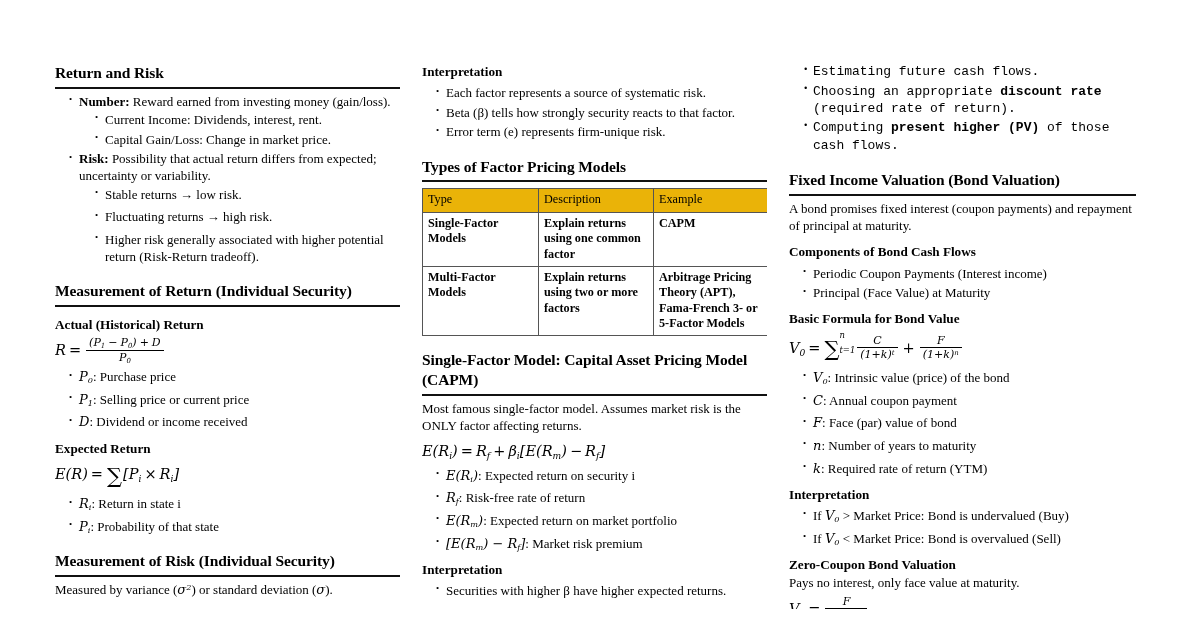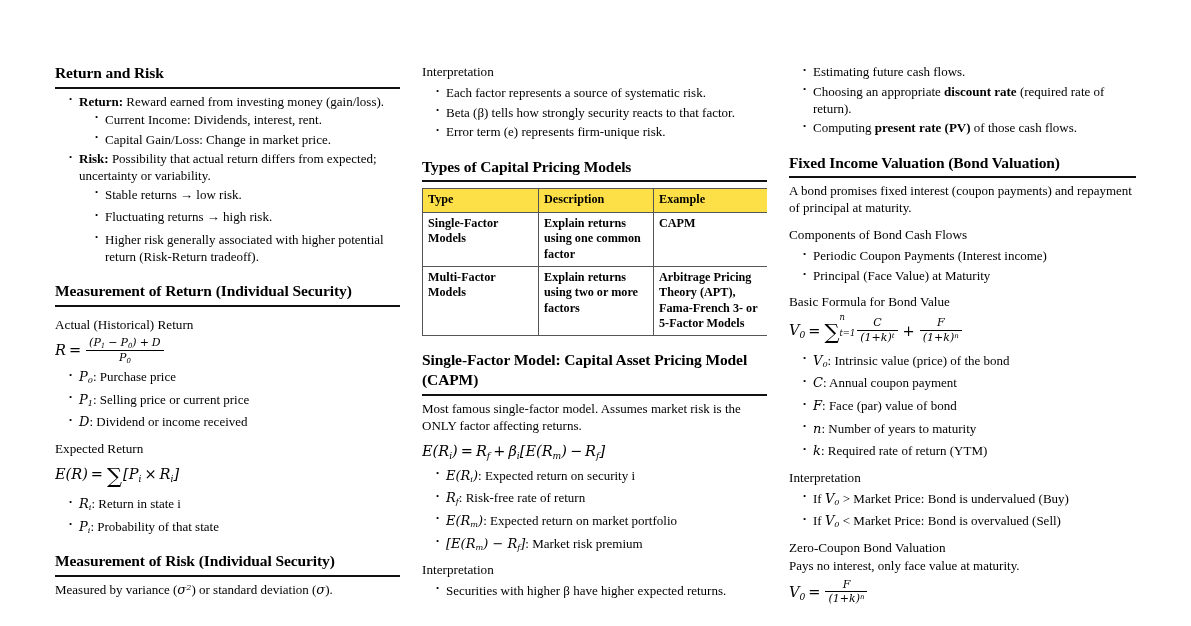--- a/index.html
+++ b/index.html
@@ -35,21 +35,21 @@
     font-weight: bold;
     margin: 0 0 4px 0;
     padding: 0 0 4px 0;
     border-bottom: 2.2px solid #111;
     line-height: 1.28;
     letter-spacing: -0.1px;
   }
   h1.sec.tight { margin-top: 16px; }
   h3.sub {
     font-size: 13.2px;
-    font-weight: normal;
+    font-weight: bold;
     margin: 9px 0 1px 0;
     line-height: 1.3;
   }
   p.body {
     font-size: 13px;
     line-height: 1.3;
     margin: 5px 0 6px 0;
   }
 
   ul {
@@ -147,40 +147,40 @@
   table.ftable th, table.ftable td {
     border: 1px solid #555;
     font-size: 12.2px;
     line-height: 1.26;
     padding: 3px 5px 4px 5px;
     text-align: left;
     vertical-align: top;
     font-weight: bold;
   }
   table.ftable th {
-    background: #fde047;
-    font-weight: bold;
+    background: #eab308;
+    font-weight: normal;
   }
   table.ftable col.c1 { width: 116px; }
   table.ftable col.c2 { width: 115px; }
   table.ftable col.c3 { width: 114px; }
   td.h-tall { height: 40px; }
 </style>
 </head>
 <body>
 
 <div class="page">
 
   <div class="col">
 
     <h1 class="sec">Return and Risk</h1>
 
     <ul>
       <li>
-        <b>Return:</b><span> Reward earned from investing money (gain/loss).</span>
+        <b>Number:</b><span> Reward earned from investing money (gain/loss).</span>
         <ul>
           <li>Current Income: Dividends, interest, rent.</li>
           <li>Capital Gain/Loss: Change in market price.</li>
         </ul>
       </li>
       <li>
         <b>Risk:</b><span> Possibility that actual return differs from expected; uncertainty or variability.</span>
         <ul>
           <li class="loose">Stable returns → low risk.</li>
           <li class="loose">Fluctuating returns → high risk.</li>
@@ -227,21 +227,21 @@
   <div class="col">
 
     <h3 class="sub" style="margin-top:0;">Interpretation</h3>
 
     <ul>
       <li>Each factor represents a source of systematic risk.</li>
       <li>Beta (β) tells how strongly security reacts to that factor.</li>
       <li class="loose">Error term (e) represents firm-unique risk.</li>
     </ul>
 
-    <h1 class="sec tight">Types of Capital Pricing Models</h1>
+    <h1 class="sec tight">Types of Factor Pricing Models</h1>
 
     <table class="ftable">
       <colgroup>
           <col class="c1">
           <col class="c2">
           <col class="c3">
         </colgroup>
       <thead>
         <tr>
           <th>Type</th>
@@ -282,24 +282,24 @@
 
     <ul>
       <li>Securities with higher β have higher expected returns.</li>
 
     </ul>
 
   </div>
 
   <div class="col col-3">
 
-    <ul style="margin-top:0;">
+    <ul style="margin-top:0;font-family:Liberation Mono, monospace;">
       <li>Estimating future cash flows.</li>
       <li><span>Choosing an appropriate </span><b>discount rate</b><span> (required rate of return).</span></li>
-      <li><span>Computing </span><b>present rate (PV)</b><span> of those cash flows.</span></li>
+      <li><span>Computing </span><b>present higher (PV)</b><span> of those cash flows.</span></li>
     </ul>
 
     <h1 class="sec tight">Fixed Income Valuation (Bond Valuation)</h1>
 
     <p class="body">A bond promises fixed interest (coupon payments) and repayment of principal at maturity.</p>
 
     <h3 class="sub">Components of Bond Cash Flows</h3>
 
     <ul>
       <li>Periodic Coupon Payments (Interest income)</li>

